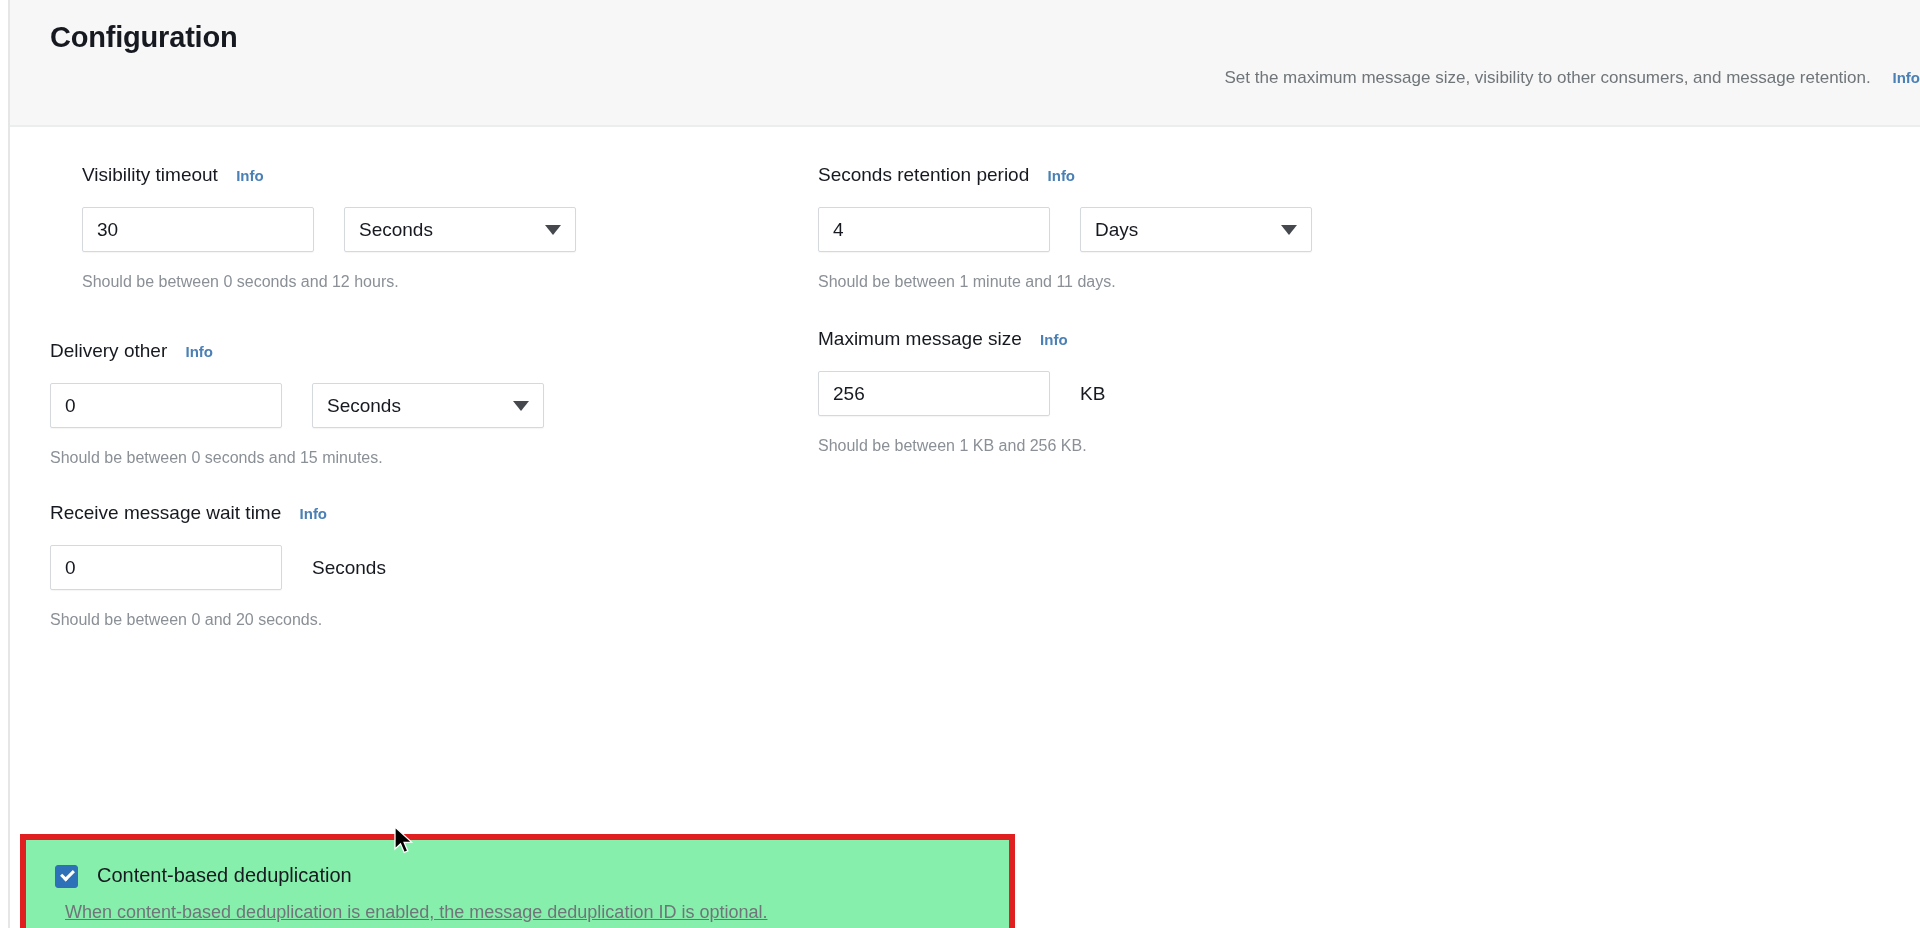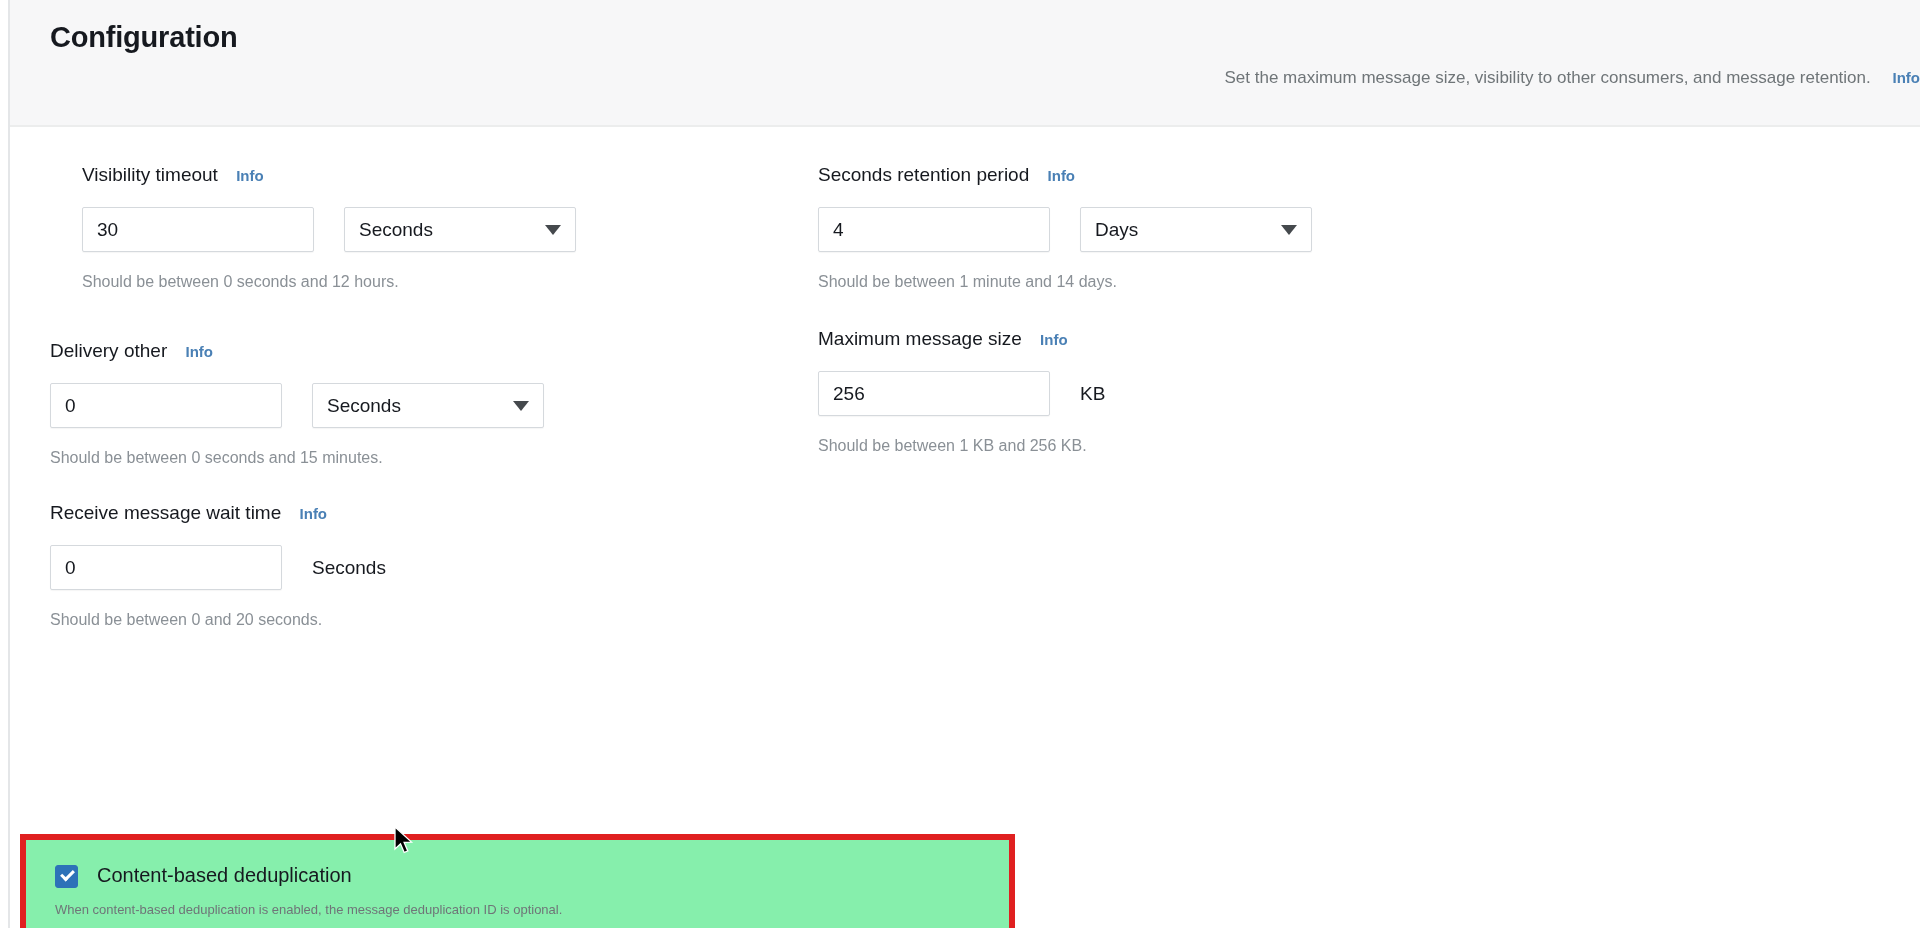--- a/index.html
+++ b/index.html
@@ -189,26 +189,27 @@
   }
   .checkbox-label {
     margin-left: 19px;
     font-size: 20px;
     color: #16191f;
     line-height: 1.2;
     cursor: pointer;
     white-space: nowrap;
   }
   .checkbox-desc {
-    padding-left: 29px;
+    padding-left: 39px;
     margin-top: 14px;
-    font-size: 13px;
+    font-size: 18px;
     color: #6f7578;
     line-height: 1.2;
     white-space: nowrap;
+    text-decoration: underline;
   }
 
   
   .cursor {
     position: absolute;
     left: 383px;
     top: 826px;
     width: 22px;
     height: 30px;
     pointer-events: none;
@@ -251,21 +252,21 @@
           <span>Seconds retention period</span>
           <a class="info-link" href="#">Info</a>
         </div>
         <div class="field-controls">
           <input class="text-input" type="text" value="4" style="">
           <div class="select-box">
             <span class="select-value">Days</span>
             <span class="select-arrow"></span>
           </div>
         </div>
-        <div class="field-hint">Should be between 1 minute and 14 days.</div>
+        <div class="field-hint">Should be between 1 minute and 11 days.</div>
       </div>
 
       <div class="field" style="left:40px; top:214px;">
         <div class="field-label">
           <span>Delivery other</span>
           <a class="info-link" href="#">Info</a>
         </div>
         <div class="field-controls">
           <input class="text-input" type="text" value="0" style="">
           <div class="select-box">

